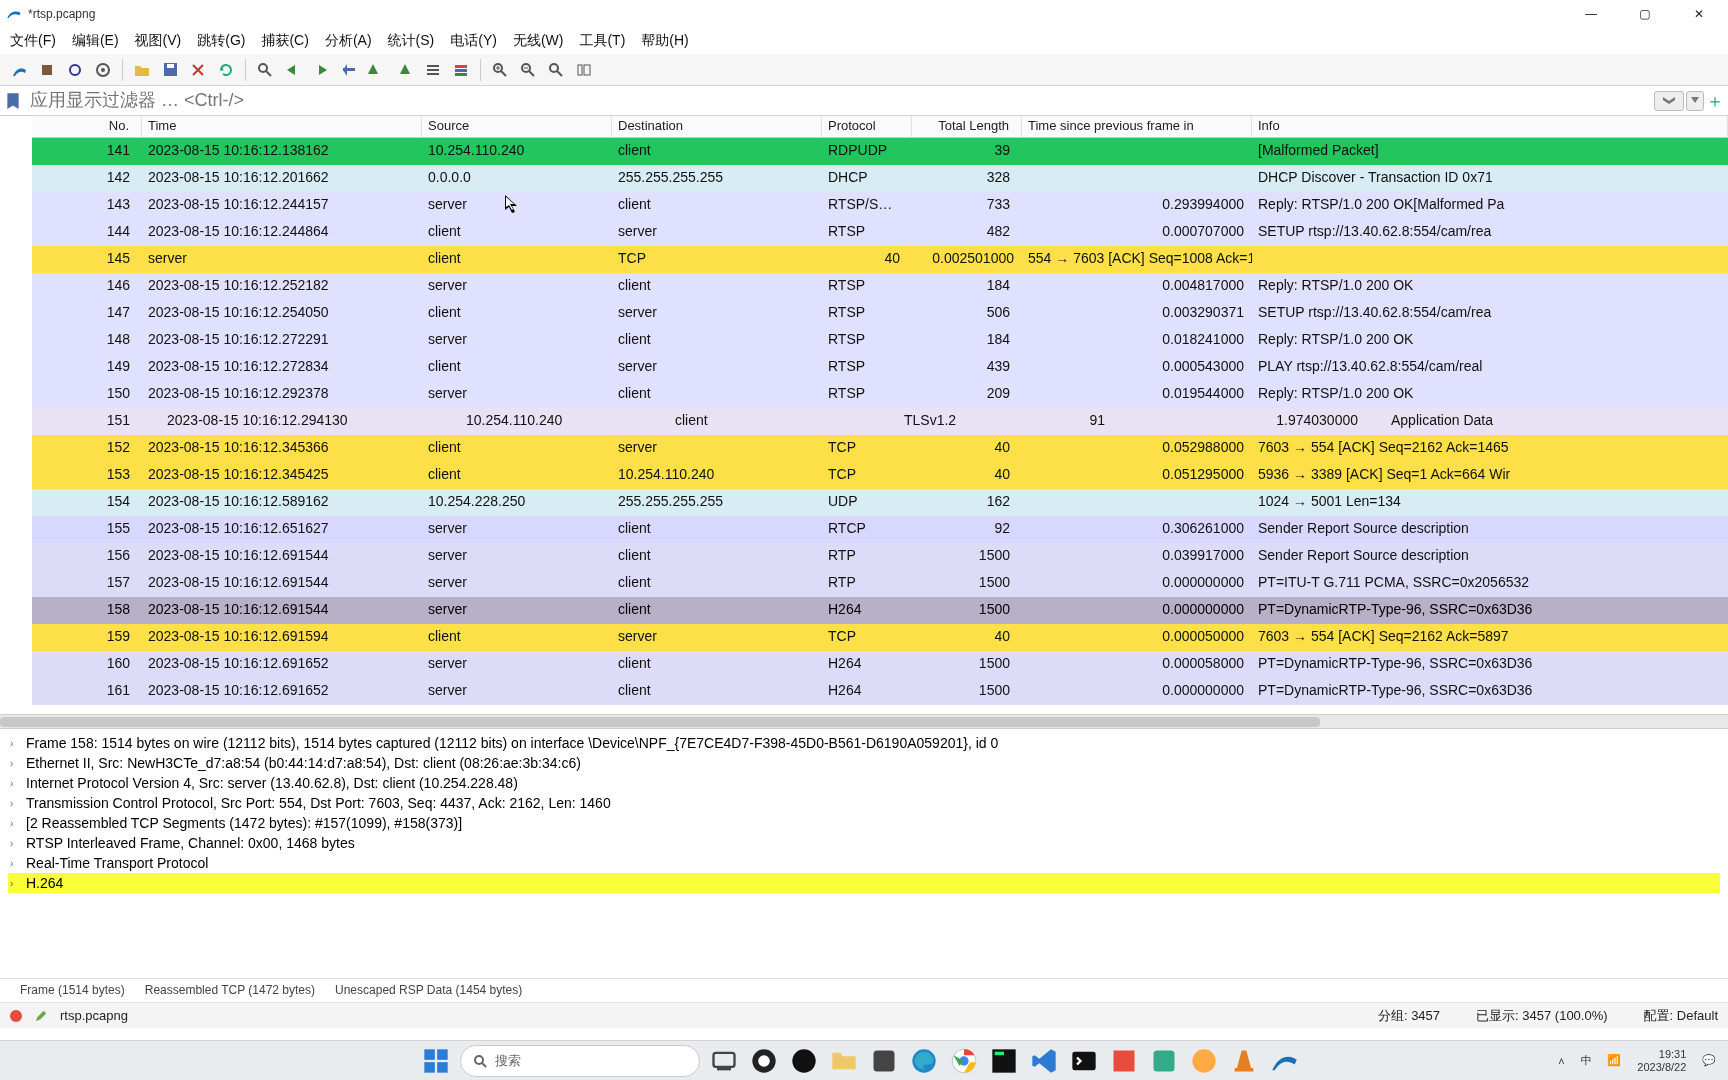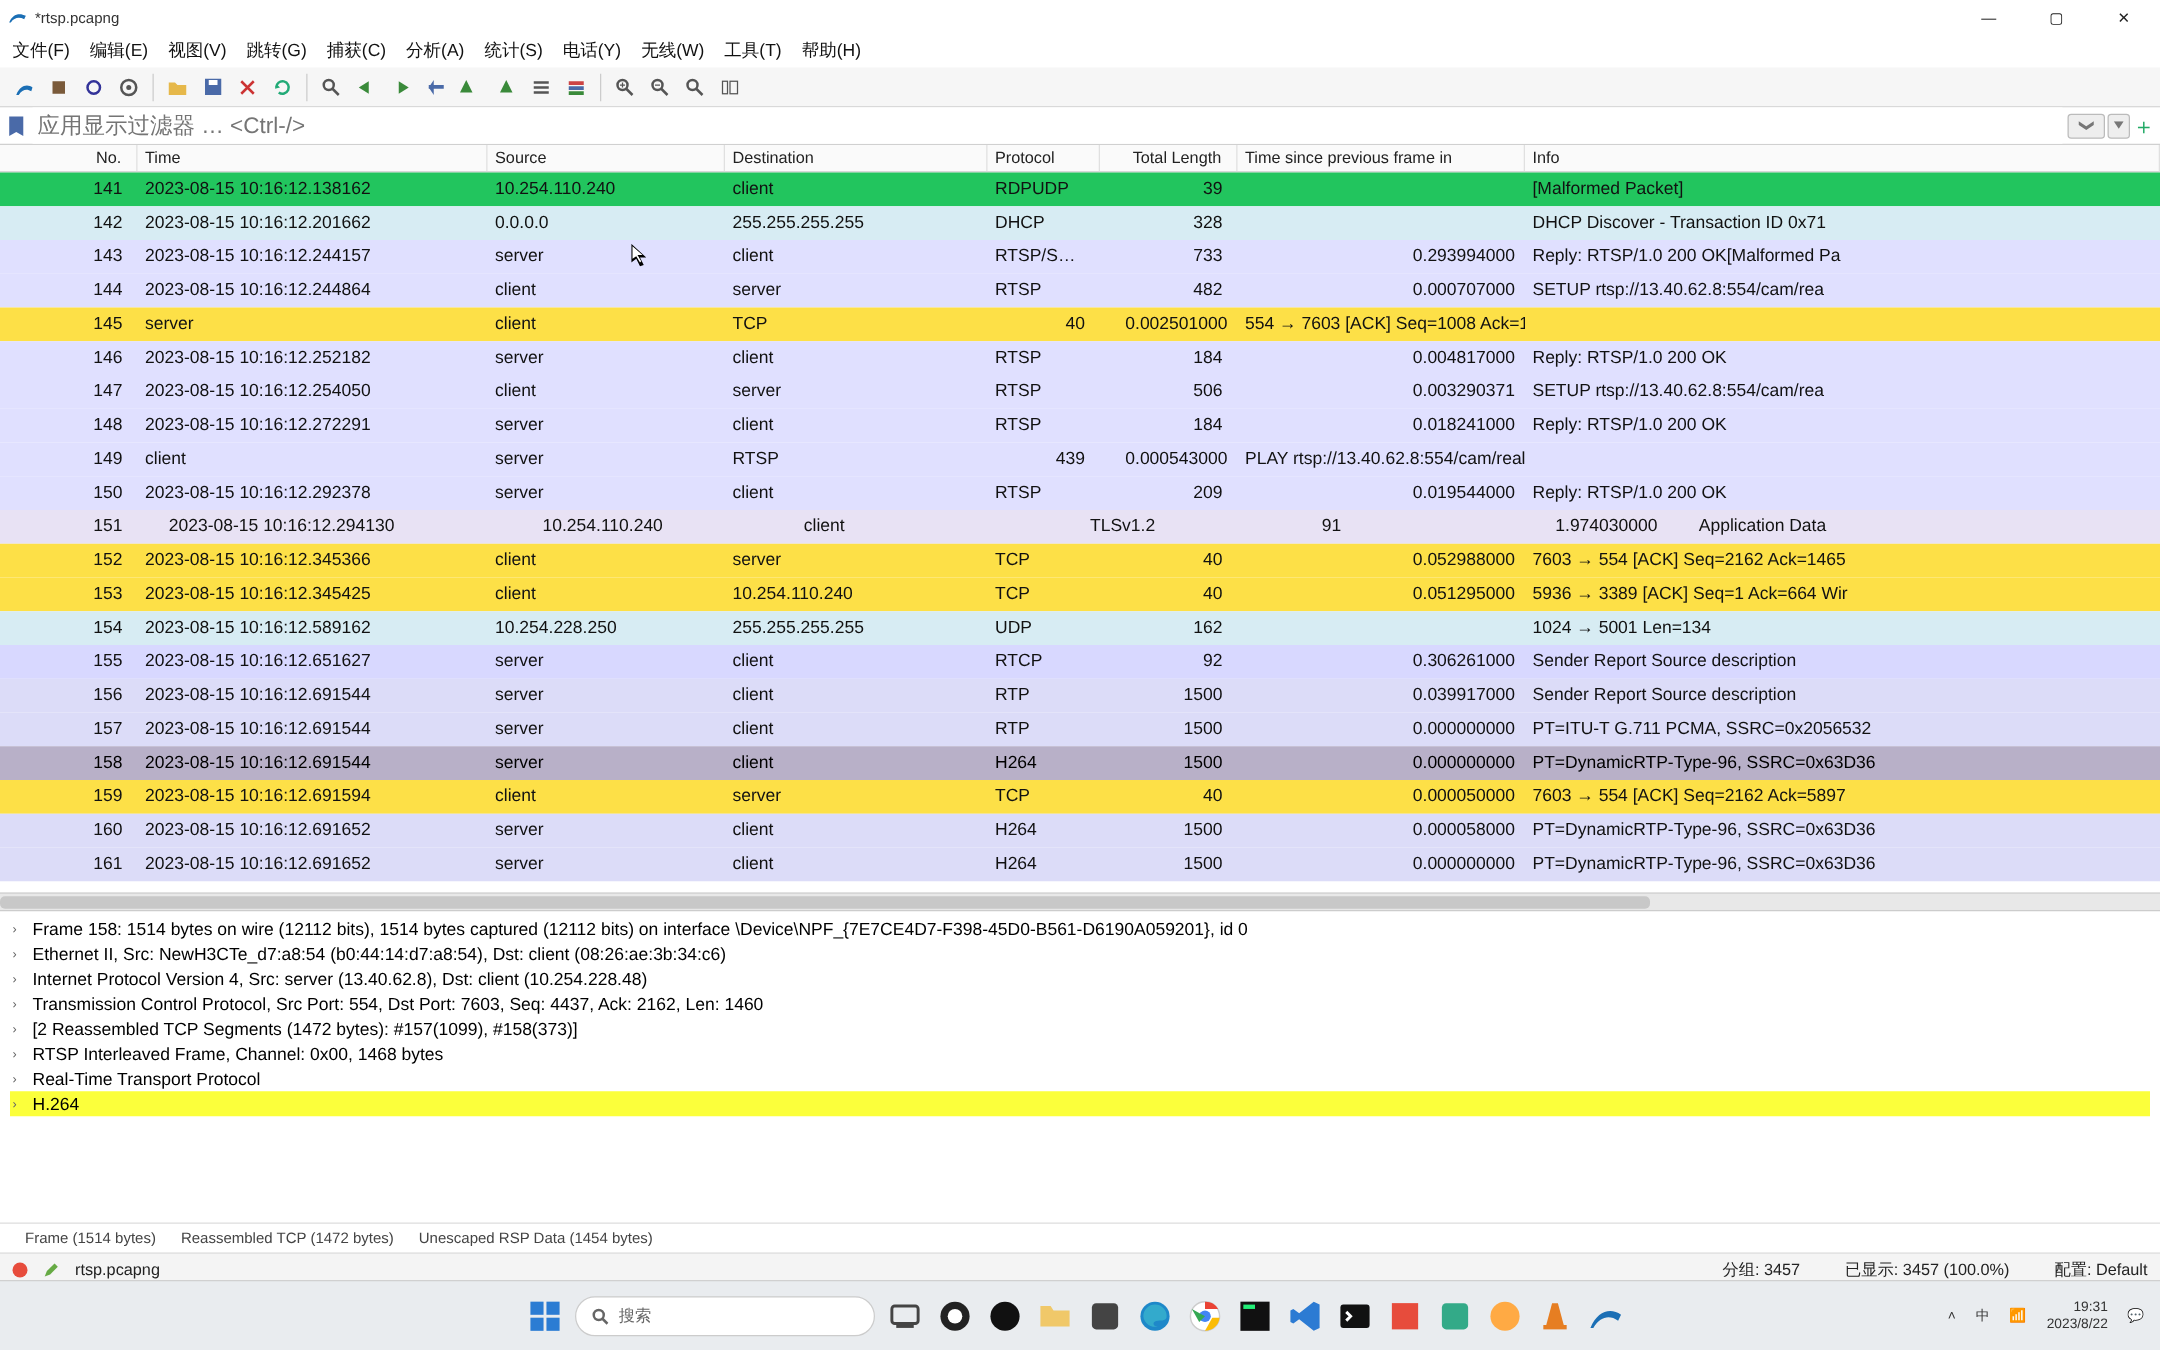--- a/index.html
+++ b/index.html
@@ -20,21 +20,21 @@
 .toolbar .sep { width:1px; height:22px; background:#ccc; margin: 0 4px; }
 
 .filterbar { height: 30px; display: flex; align-items: center; padding: 0 4px; gap: 4px; background:#fff; border-bottom:1px solid #d0d0d0; }
 .filter-icon { width:18px; height:18px; }
 .filter-input { flex:1; font-size:18px; color:#888; border:none; outline:none; padding:4px; }
 .filter-right { display:flex; align-items:center; gap:2px; }
 .filter-arrow-btn { width:30px; height:20px; border:1px solid #bbb; border-radius:3px; display:flex; align-items:center; justify-content:center; background:#eee;}
 .filter-plus { width:18px; font-size:18px; color:#2a6; text-align:center; }
 
 .pktlist { height: 598px; overflow: hidden; font-family: Consolas, "Courier New", monospace; font-size: 14px; }
-.pkthdr, .pktrow { display:grid; grid-template-columns: 110px 280px 190px 210px 90px 110px 230px 1fr; }
+.pkthdr, .pktrow { display:grid; grid-template-columns: 110px 280px 190px 210px 90px 110px 230px 1fr; margin-left: 32px; }
 .pkthdr { height: 22px; background:#fafafa; border-bottom:1px solid #ccc; }
 .pkthdr div { padding: 2px 6px; font-size:13px; font-family:"Segoe UI",sans-serif; border-right:1px solid #e0e0e0; white-space:nowrap; overflow:hidden; color:#222;}
 .pktrow { height: 27px; }
 .pktrow div { padding: 4px 6px; white-space:nowrap; overflow:hidden; color:#111; }
 .col-no, .col-len { text-align:right; padding-right:12px !important; }
 .col-delta { text-align:right; padding-right:8px !important; }
 
 .bg-tcp    { background:#fde047; }
 .bg-rtsp   { background:#e0e0ff; }
 .bg-rtcp   { background:#d8d8ff; }
@@ -57,21 +57,21 @@
 
 .tabstrip { height: 24px; display:flex; gap:8px; padding: 2px 14px; border-top: 1px solid #ddd; font-size:12px; color:#444;}
 .tabstrip span { padding:2px 6px; }
 
 .statusbar { height: 26px; display:flex; align-items:center; justify-content:space-between; padding:0 10px; font-size:13px; color:#222; background:#f4f4f4; border-top:1px solid #ddd;}
 .status-left { display:flex; align-items:center; gap:12px;}
 .dot { width:12px; height:12px; border-radius:50%; background:#e74c3c;}
 .pencil { width:14px; height:14px; }
 .status-right { display:flex; gap:36px;}
 
-.taskbar { position:absolute; left:0; right:0; bottom:0; height:56px; background:#e9ecef; border-top:1px solid #d0d0d0; display:flex; align-items:center; padding:0 12px; gap:10px;}
+.taskbar { position:absolute; left:0; right:0; bottom:0; height:40px; background:#e9ecef; border-top:1px solid #d0d0d0; display:flex; align-items:center; padding:0 12px; gap:10px;}
 .taskbar .search { width:240px; height:32px; background:#fff; border:1px solid #ccc; border-radius:16px; display:flex; align-items:center; padding:0 12px; gap:8px; font-size:13px; color:#666;}
 .apps { display:flex; gap:12px; align-items:center; }
 .app-ico { width:28px; height:28px; display:block; }
 .tray { margin-left:auto; display:flex; align-items:center; gap:16px; font-size:11px; color:#333;}
 .tray .clock { text-align:right; line-height:13px;}
 
 .cursor { position:absolute; left:505px; top:195px; width:14px; height:20px; pointer-events:none; }
 </style>
 </head>
 <body>
@@ -332,20 +332,21 @@
         <div>2023-08-15 10:16:12.272291</div>
         <div>server</div>
         <div>client</div>
         <div>RTSP</div>
         <div class="col-len">184</div>
         <div class="col-delta">0.018241000</div>
         <div>Reply: RTSP/1.0 200 OK</div>
       </div>
       <div class="pktrow bg-rtsp">
         <div class="col-no">149</div>
+        <div>2023-08-15 10:16:12.272834</div>
         <div>client</div>
         <div>server</div>
         <div>RTSP</div>
         <div class="col-len">439</div>
         <div class="col-delta">0.000543000</div>
         <div>PLAY rtsp://13.40.62.8:554/cam/real</div>
       </div>
       <div class="pktrow bg-rtsp">
         <div class="col-no">150</div>
         <div>2023-08-15 10:16:12.292378</div>

